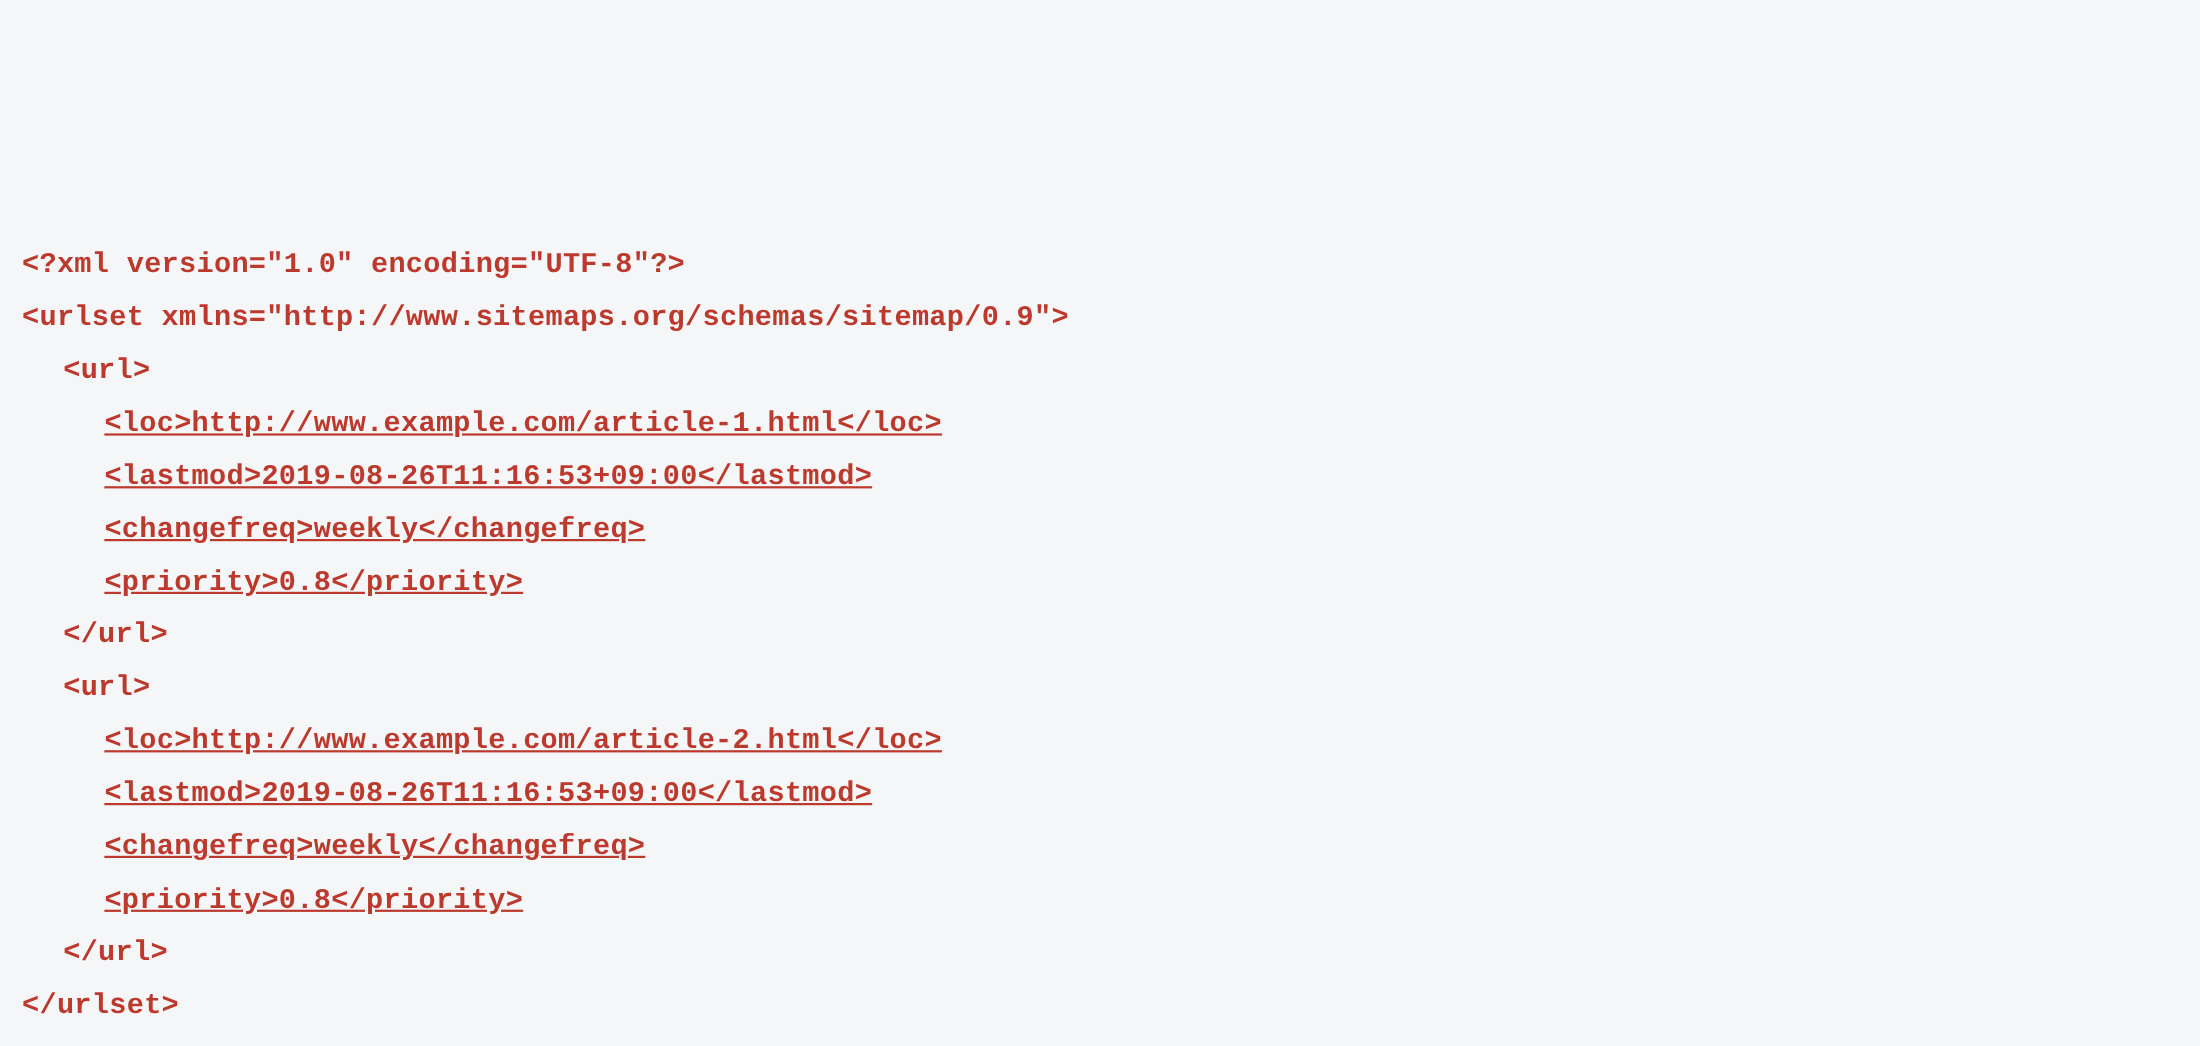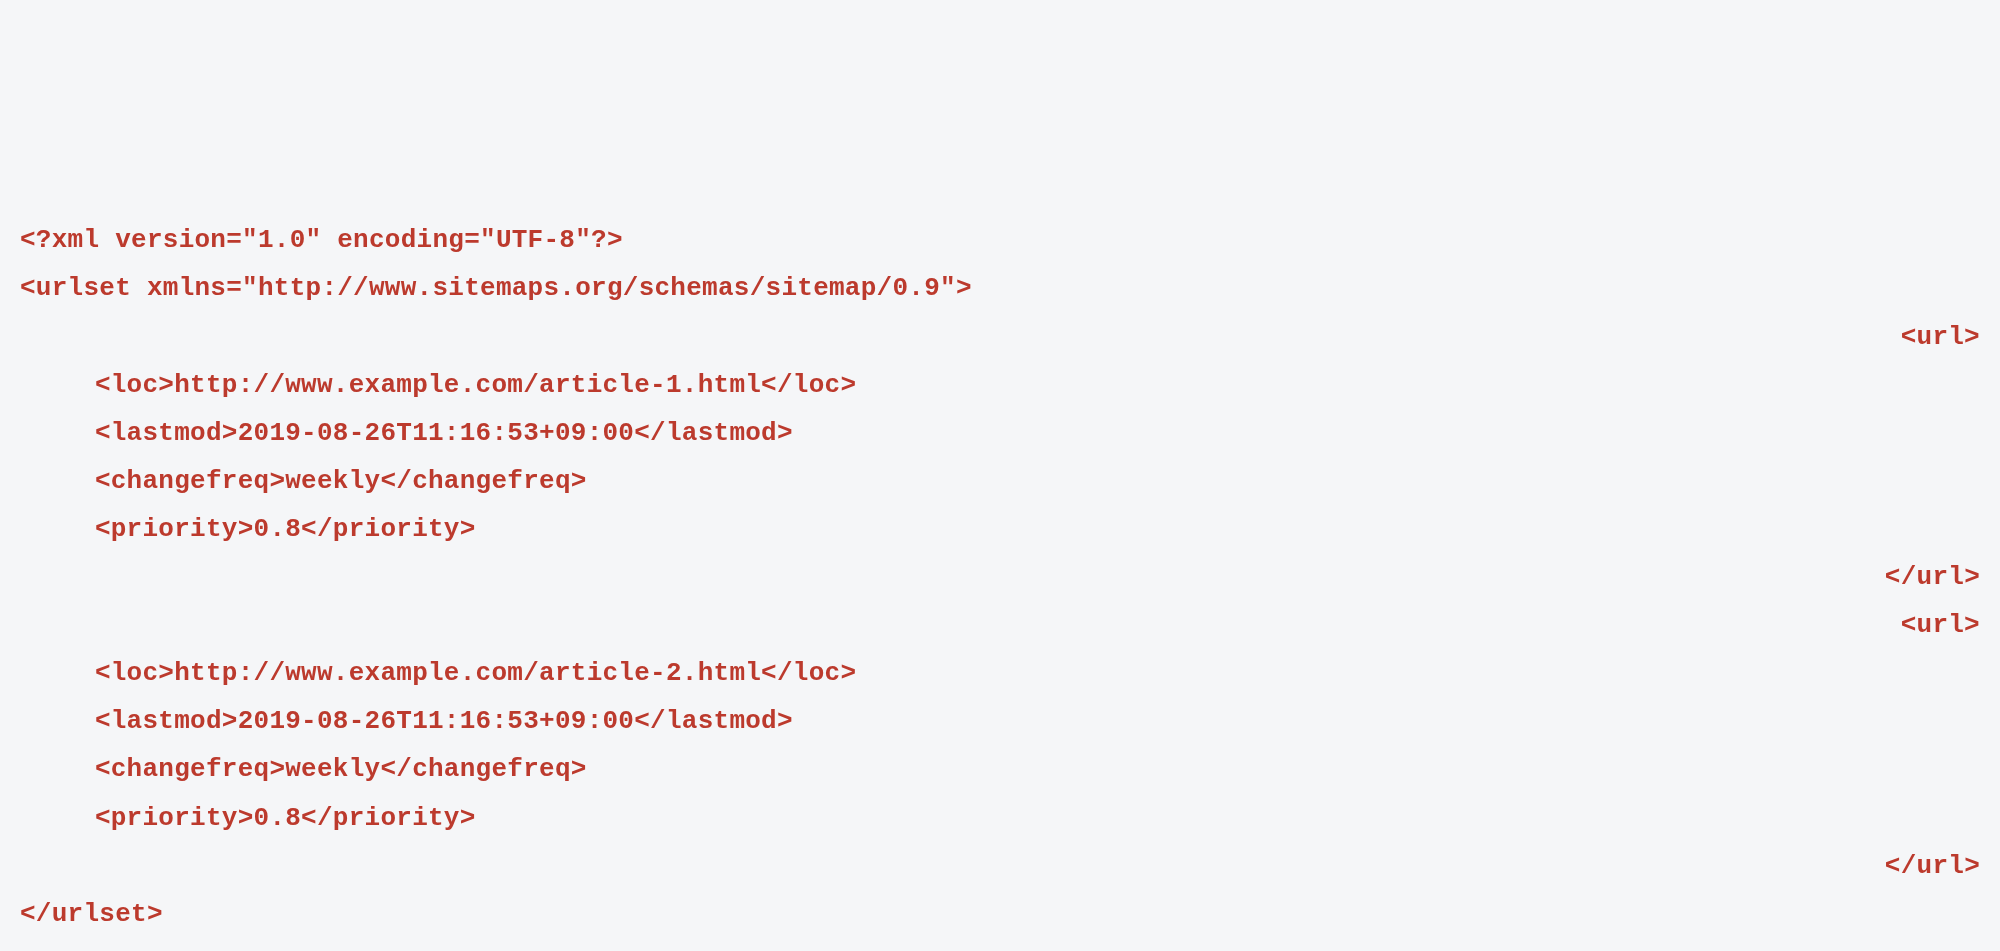--- a/index.html
+++ b/index.html
@@ -16,24 +16,24 @@
       color: #bc3a2d;
       padding: 24px 20px;
       white-space: pre;
       letter-spacing: 0.01em;
     }
     .code-line {
       display: block;
     }
     .indent-1 {
       padding-left: 2.4ch;
-      text-align: right;
     }
     .indent-2 {
       padding-left: 4.8ch;
+      text-decoration: underline;
     }
   </style>
 </head>
 <body>
 
 
 
 <div><span class="code-line">&lt;?xml version="1.0" encoding="UTF-8"?&gt;</span><span class="code-line">&lt;urlset xmlns="http://www.sitemaps.org/schemas/sitemap/0.9"&gt;</span><span class="code-line indent-1">&lt;url&gt;</span><span class="code-line indent-2">&lt;loc&gt;http://www.example.com/article-1.html&lt;/loc&gt;</span><span class="code-line indent-2">&lt;lastmod&gt;2019-08-26T11:16:53+09:00&lt;/lastmod&gt;</span><span class="code-line indent-2">&lt;changefreq&gt;weekly&lt;/changefreq&gt;</span><span class="code-line indent-2">&lt;priority&gt;0.8&lt;/priority&gt;</span><span class="code-line indent-1">&lt;/url&gt;</span><span class="code-line indent-1">&lt;url&gt;</span><span class="code-line indent-2">&lt;loc&gt;http://www.example.com/article-2.html&lt;/loc&gt;</span><span class="code-line indent-2">&lt;lastmod&gt;2019-08-26T11:16:53+09:00&lt;/lastmod&gt;</span><span class="code-line indent-2">&lt;changefreq&gt;weekly&lt;/changefreq&gt;</span><span class="code-line indent-2">&lt;priority&gt;0.8&lt;/priority&gt;</span><span class="code-line indent-1">&lt;/url&gt;</span><span class="code-line">&lt;/urlset&gt;</span></div>
 
 

